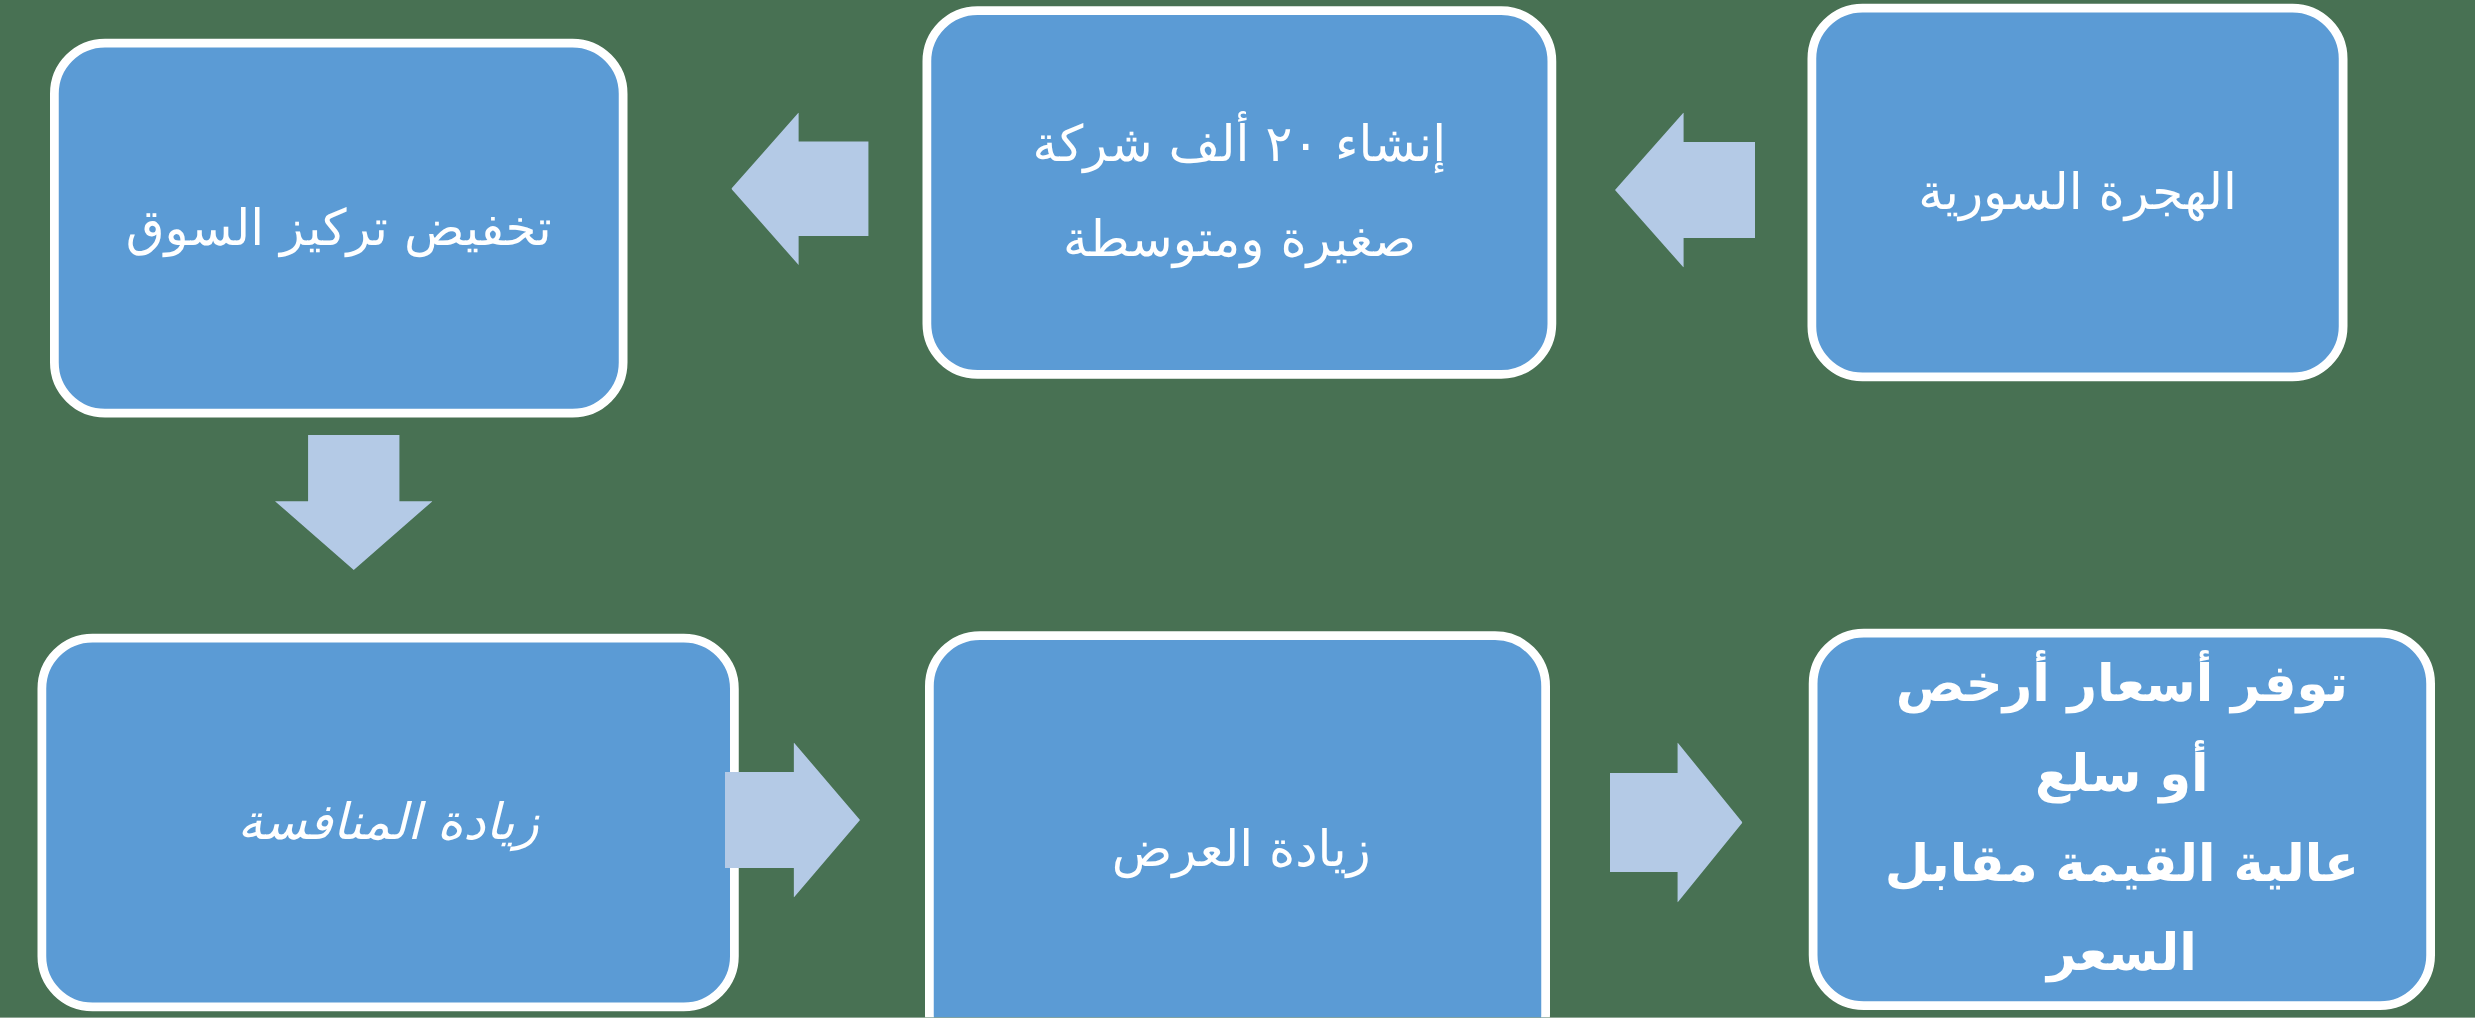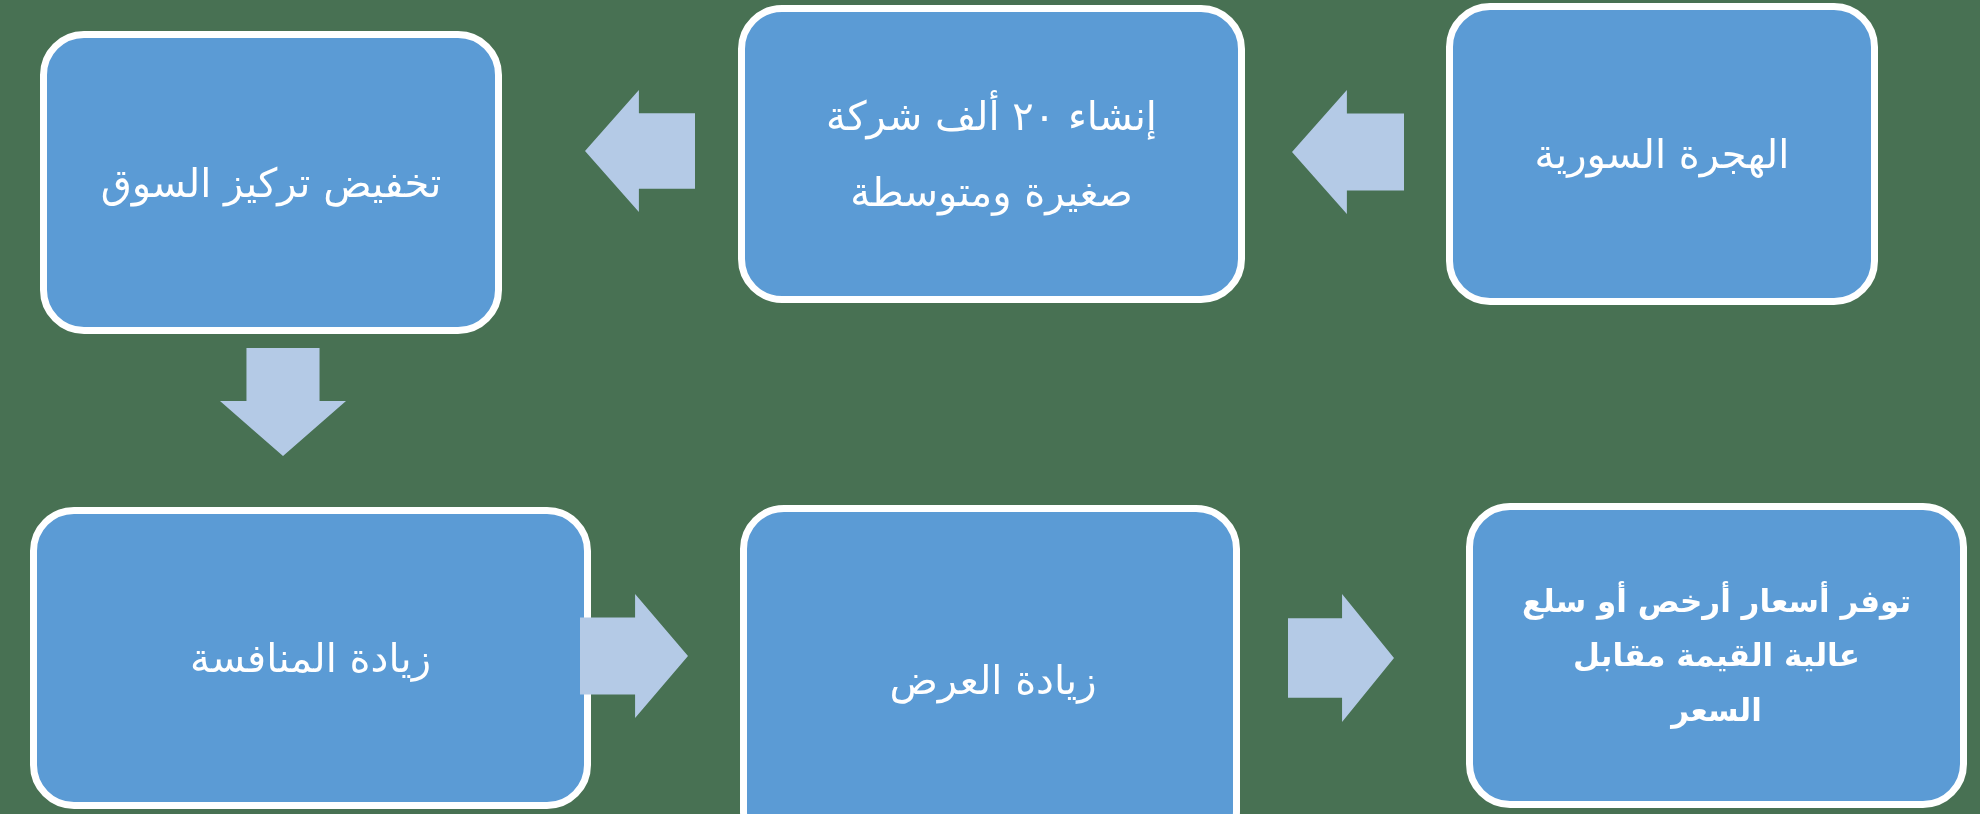--- a/index.html
+++ b/index.html
@@ -31,24 +31,24 @@
     font-size: 40px;
     line-height: 1.9;
     white-space: pre-line;
     padding: 0 36px;
   }
   
   .box-top-right   { left: 1446px; top: 3px;   width: 432px; height: 302px; }
   .box-top-middle  { left: 738px;  top: 5px;   width: 507px; height: 298px; align-items: center; }
   .box-top-left    { left: 40px;   top: 3px;   width: 462px; height: 303px; margin-top: 28px; }
   
-  .box-bottom-left   { left: 30px;   top: 507px; width: 561px; height: 302px; }
+  .box-bottom-left   { left: 30px;   top: 507px; width: 561px; height: 302px; font-style: italic; }
   .box-bottom-middle { left: 740px;  top: 505px; width: 500px; height: 350px; padding-left: 42px; }
   .box-bottom-right  { left: 1447px; top: 503px; width: 501px; height: 305px;
-                       font-weight: bold; font-size: 31px; line-height: 1.75; margin-left: 19px; }
+                       font-weight: bold; font-size: 41px; line-height: 1.75; }
   .arrow {
     position: absolute;
     background: var(--arrow-fill, #B4CAE6);
   }
   .arrow-left {
     clip-path: polygon(0% 50%, 49% 0%, 49% 19%, 100% 19%, 100% 81%, 49% 81%, 49% 100%);
   }
   .arrow-right {
     clip-path: polygon(100% 50%, 51% 0%, 51% 19%, 0% 19%, 0% 81%, 51% 81%, 51% 100%);
   }

